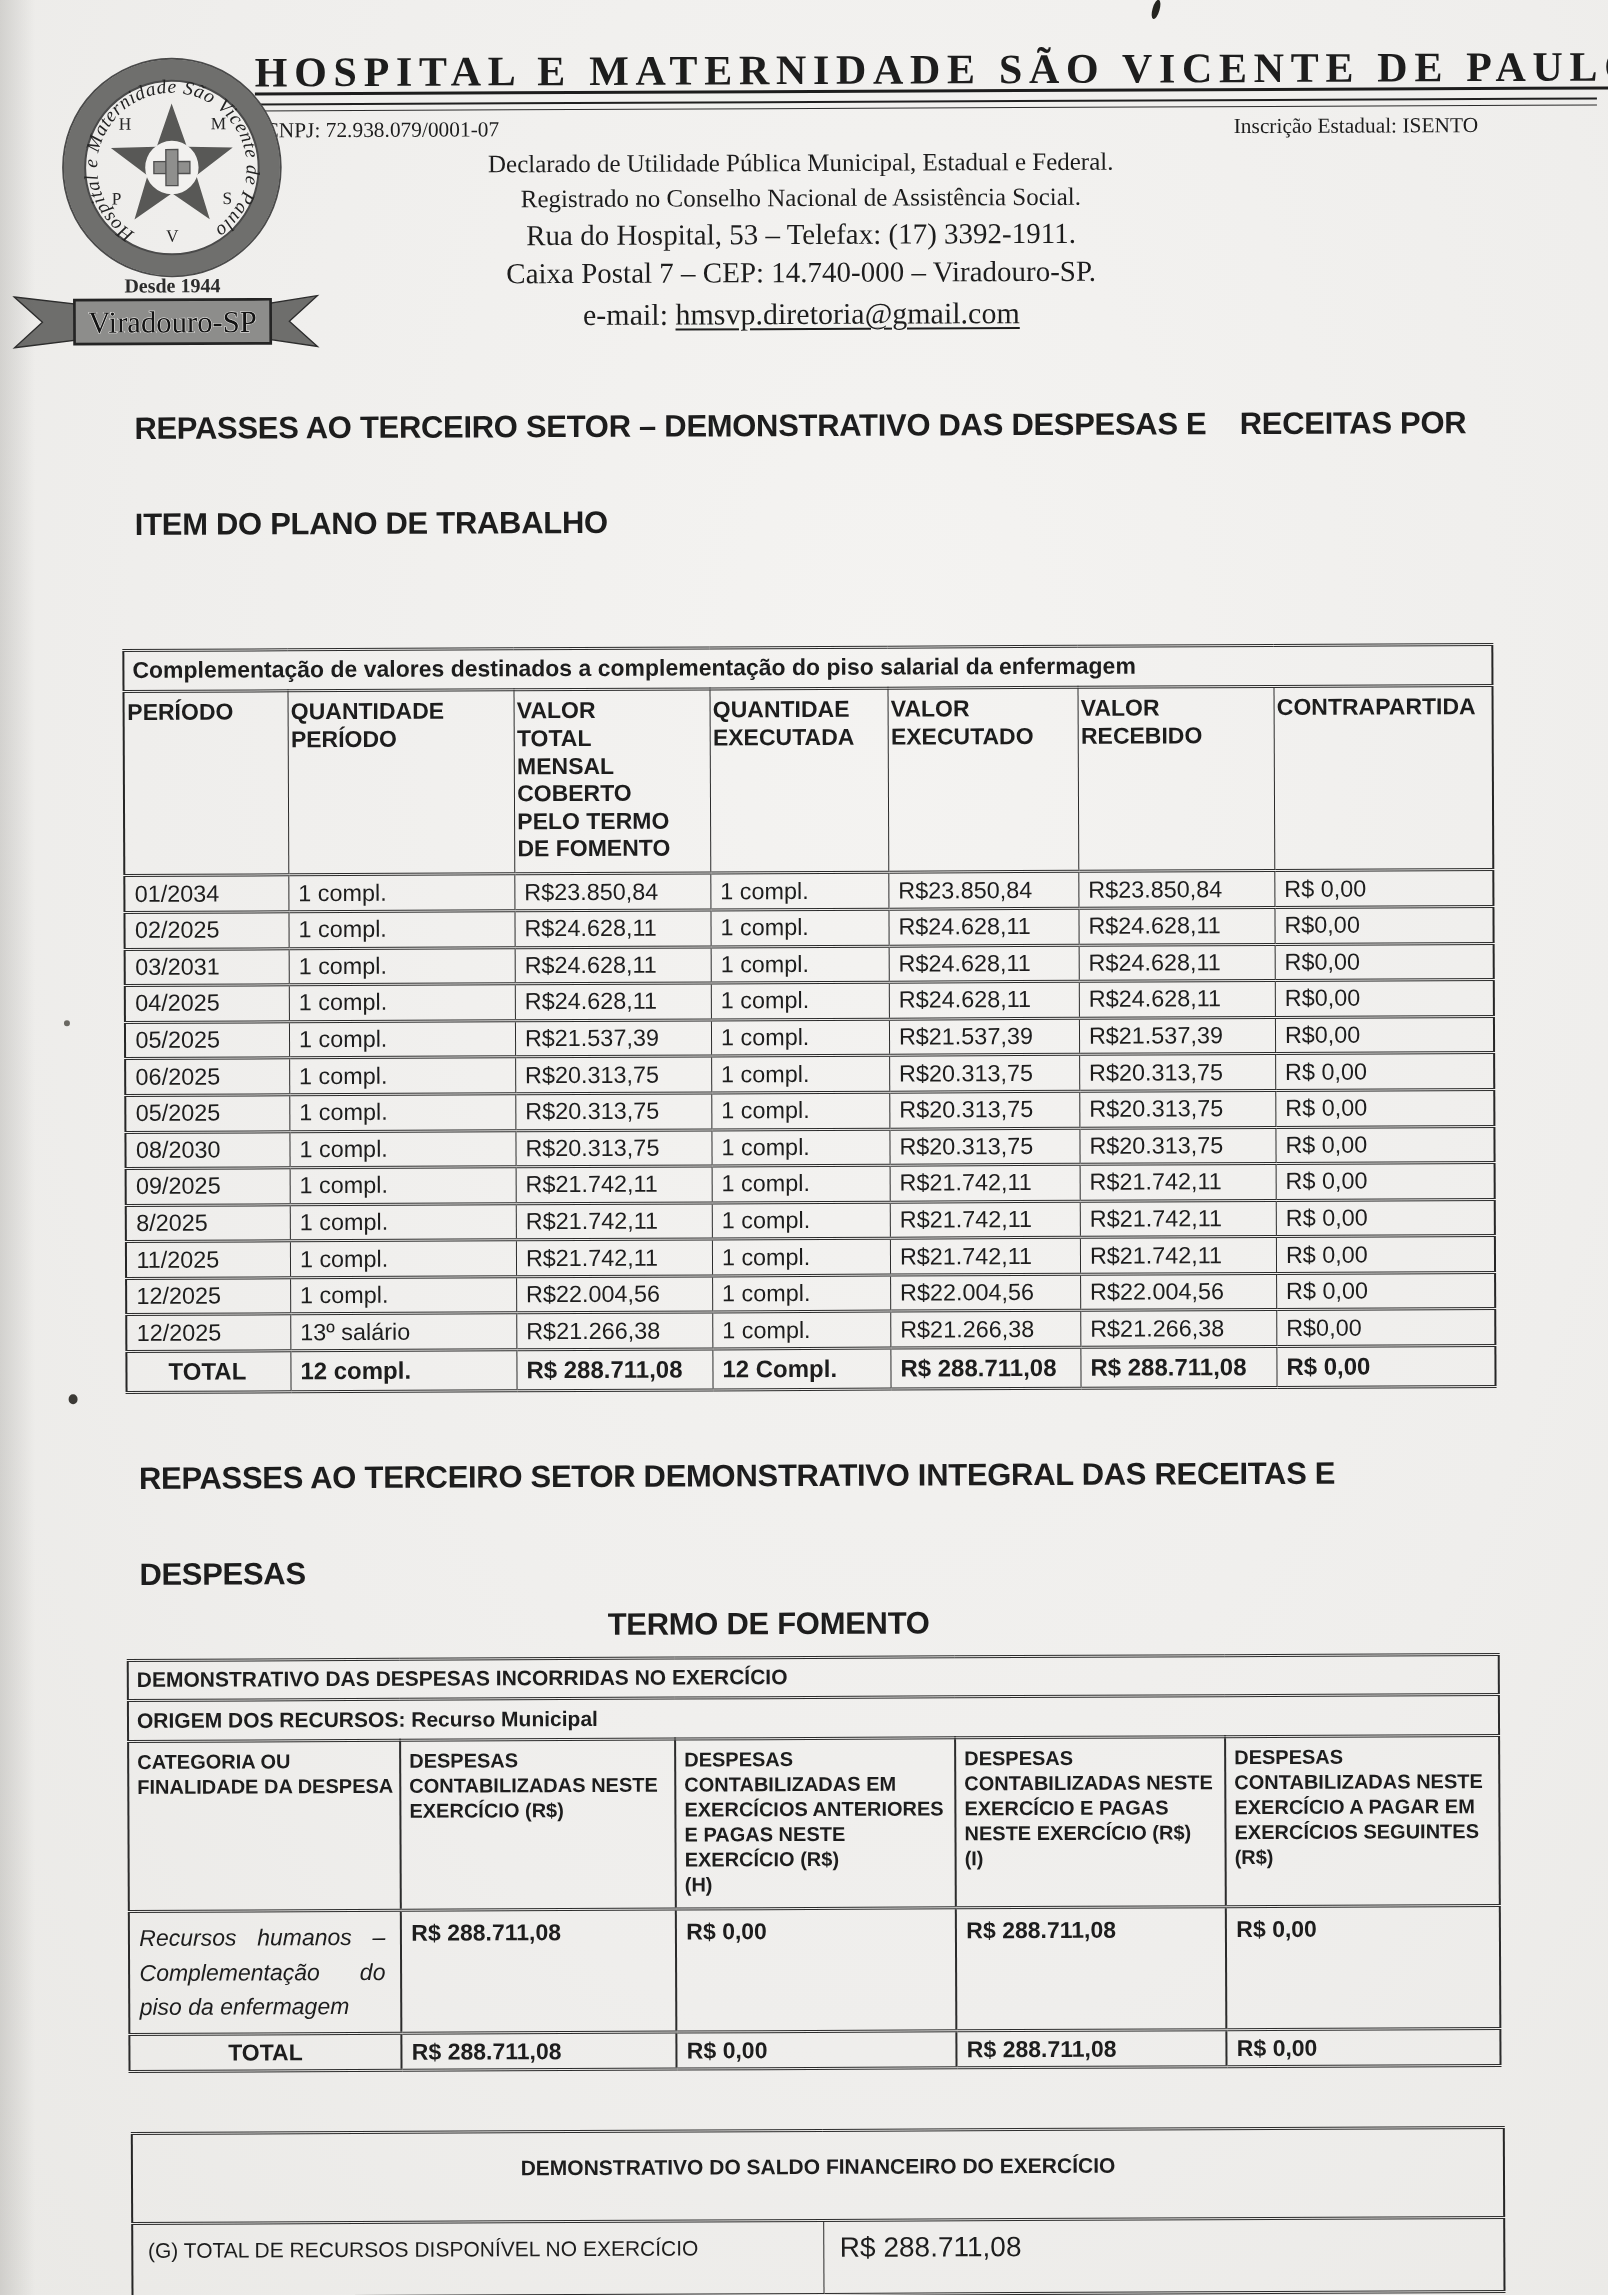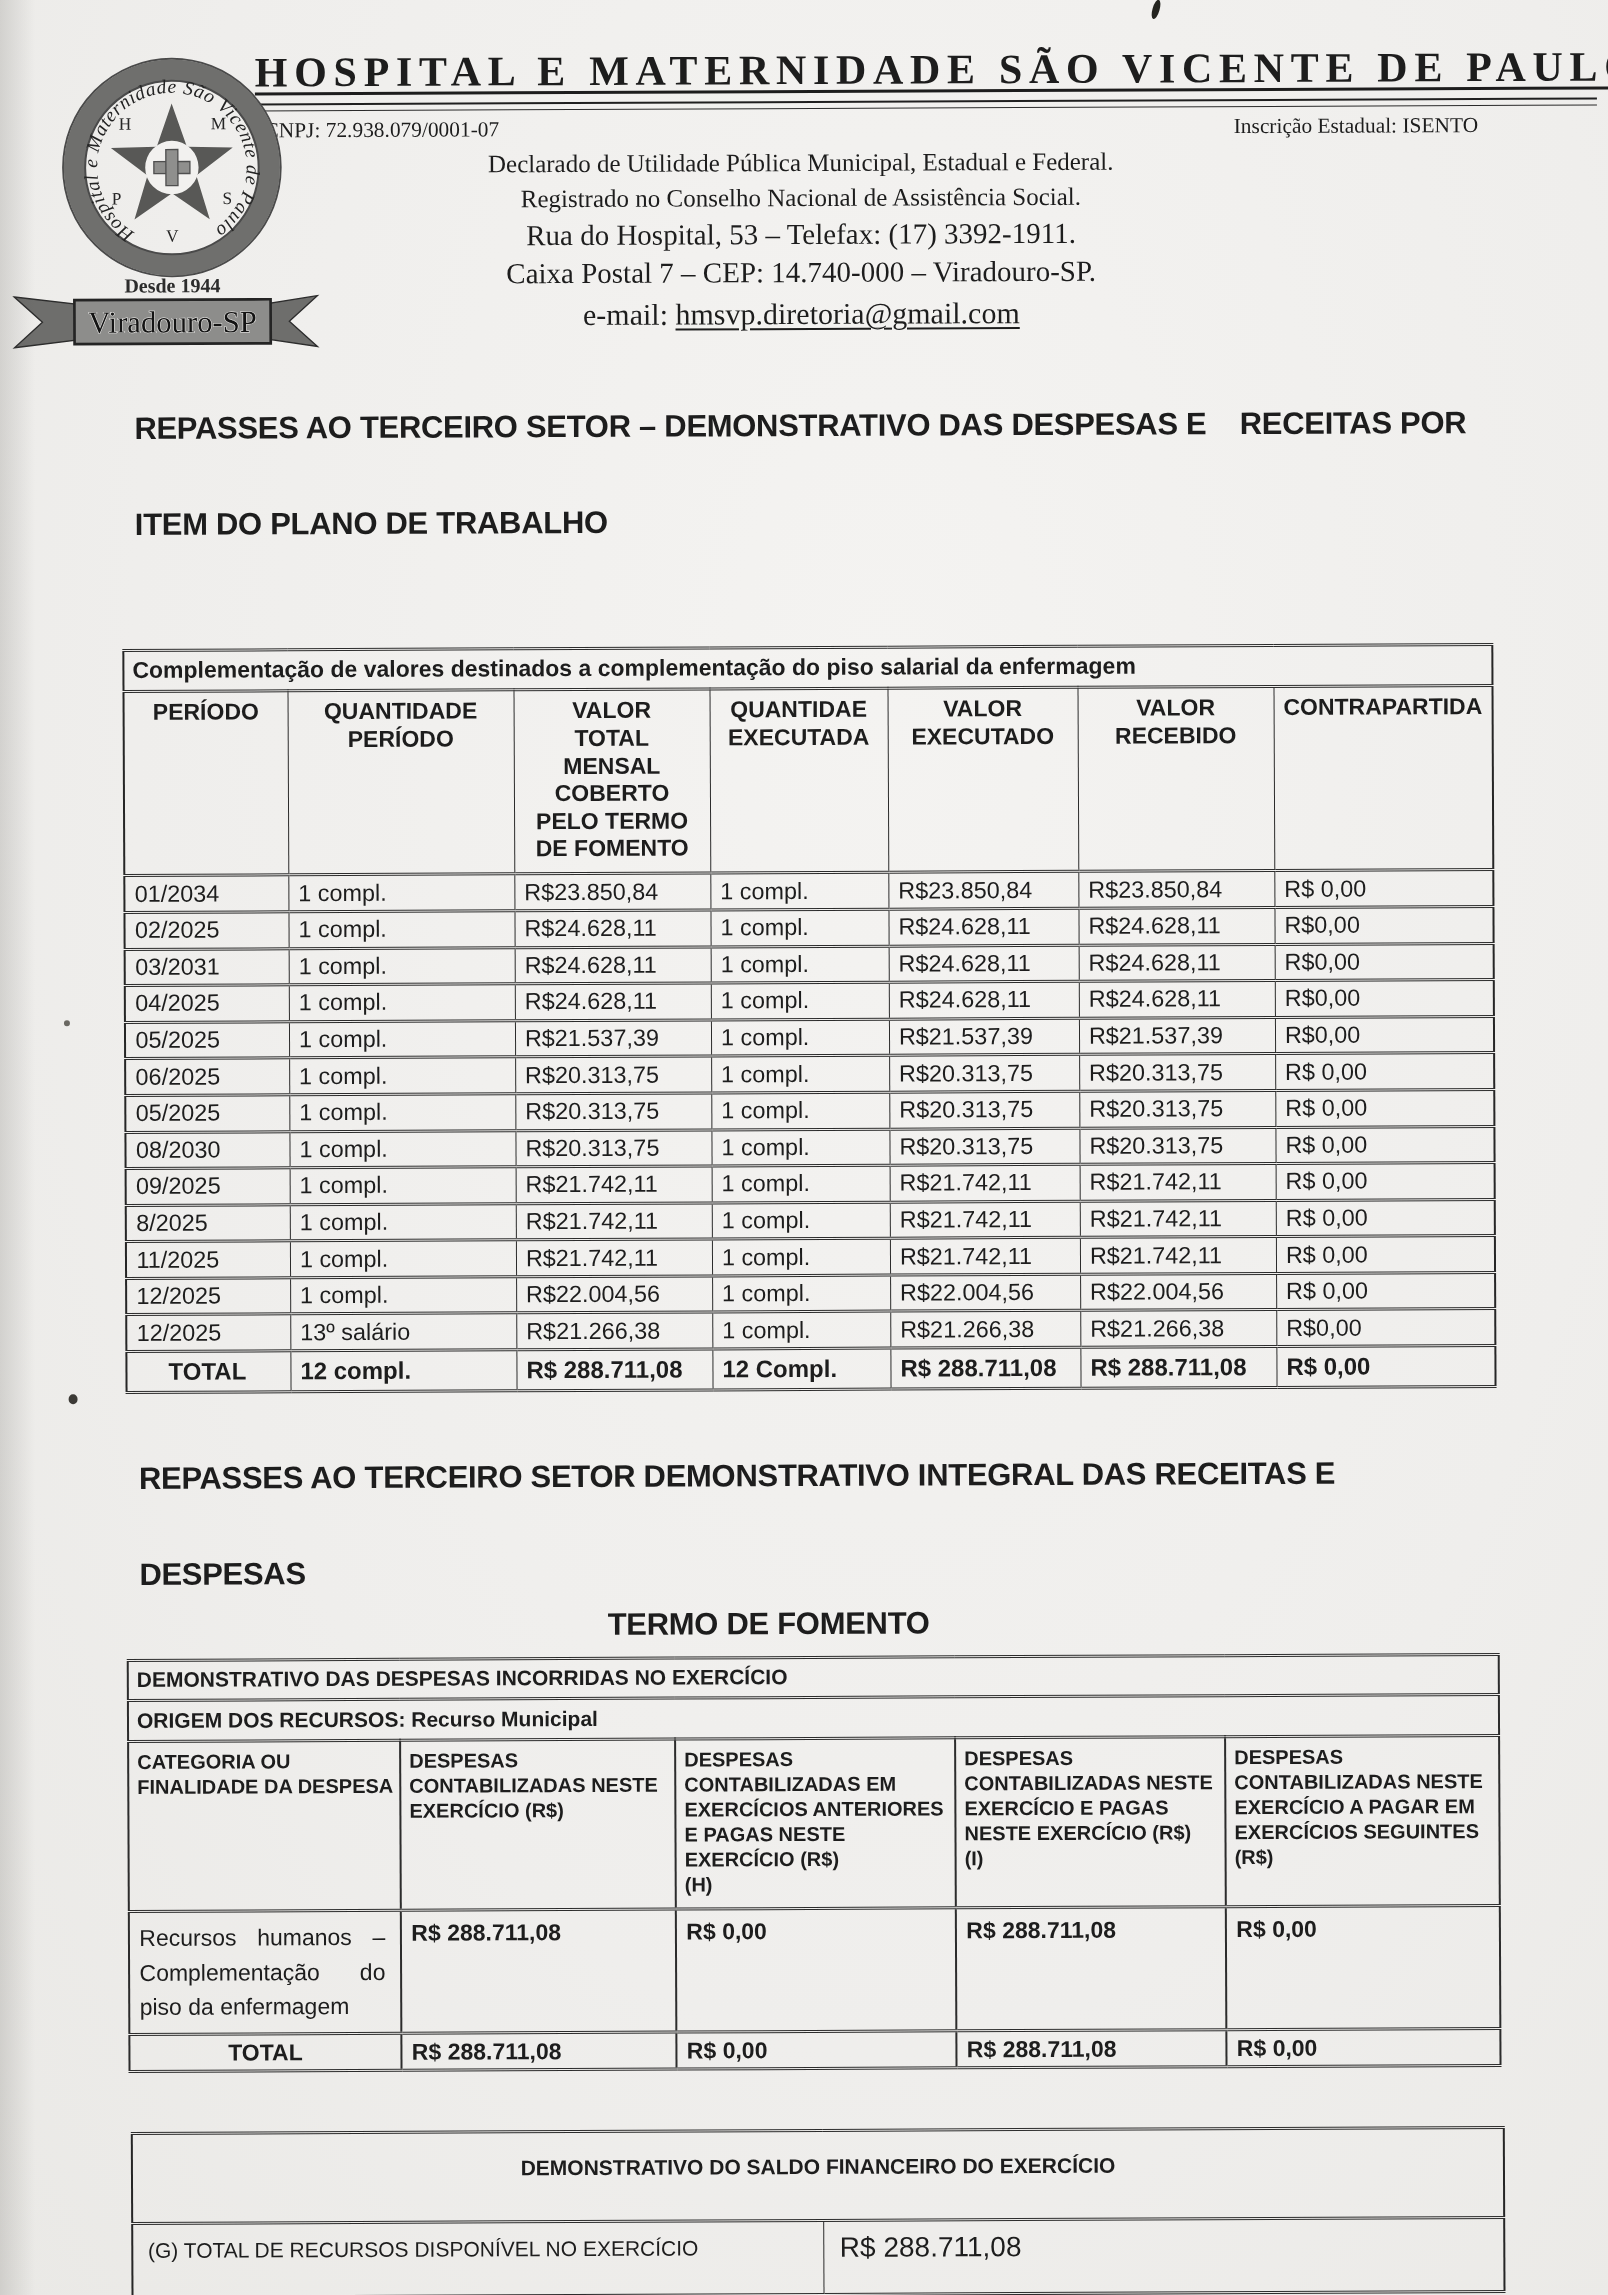--- a/index.html
+++ b/index.html
@@ -46,35 +46,35 @@
 
   
   table{border-collapse:collapse;table-layout:fixed;font-family:"Liberation Sans",sans-serif;}
   td,th{overflow:hidden;}
 
   
   #t1{width:1369px;margin:99px 0 0 124px;border:2px solid #262626;}
   #t1 th,#t1 td{border-left:1.3px solid #2c2c2c;border-right:1.3px solid #2c2c2c;
     border-top:3.3px double #2c2c2c;border-bottom:3.3px double #2c2c2c;}
   #t1 .cap{font-size:23px;font-weight:bold;text-align:left;padding:5.3px 6.7px 5.3px 8px;}
-  #t1 thead th{font-size:23px;font-weight:bold;vertical-align:top;text-align:center;
+  #t1 thead th{font-size:23px;font-weight:bold;vertical-align:top;text-align:left;
     padding:6.7px 2.7px 9.4px 2.7px;line-height:1.2;white-space:pre-line;}
   #t1 tbody td{font-size:23.4px;padding:3.3px 2.7px 3.3px 9.4px;height:27px;vertical-align:middle;text-align:left;}
   #t1 tr.total td{font-weight:bold;font-size:24px;height:31px;}
   #t1 tr.total td:first-child{text-align:center;padding-left:0;}
 
   
   #t2{width:1372px;margin:13.4px 0 0 124px;border:2px solid #262626;}
   #t2 th,#t2 td{border-left:2px solid #2c2c2c;border-right:2px solid #2c2c2c;
     border-top:3.3px double #2c2c2c;border-bottom:3.3px double #2c2c2c;}
   #t2 .cap{font-size:21px;font-weight:bold;text-align:left;padding:5.3px 6.7px 6px 8px;}
   #t2 thead th{font-size:20px;font-weight:bold;vertical-align:top;text-align:left;
     padding:6.7px 5.3px 10.7px 8px;line-height:1.25;white-space:pre-line;}
   #t2 tbody td{font-size:23px;vertical-align:top;padding:8px 9.4px;}
-  #t2 td.cat{text-align:justify;line-height:1.5;padding-right:14.7px;}
+  #t2 td.cat{text-align:justify;line-height:1.5;padding-right:14.7px;font-style:italic;}
   #t2 td.val{font-weight:bold;}
   #t2 tr.total td{font-weight:bold;height:29px;vertical-align:middle;padding-top:2.7px;padding-bottom:2.7px;}
   #t2 tr.total td:first-child{text-align:center;}
 
   
   #t3{width:1372px;margin:59px 0 0 126px;border:2px solid #262626;}
   #t3 td{border-top:3.3px double #2c2c2c;border-bottom:3.3px double #2c2c2c;}
   #t3 .cap{font-size:21px;font-weight:bold;text-align:center;padding:23px 6.7px 40px 6.7px;border-left:none;border-right:none;}
   #t3 td.lbl{font-size:21px;padding:13.4px 6.7px 33px 14.7px;vertical-align:top;border-right:1.3px solid #2c2c2c;}
   #t3 td.big{font-size:28px;padding:9.4px 6.7px 29px 16px;vertical-align:top;border-left:1.3px solid #2c2c2c;}

